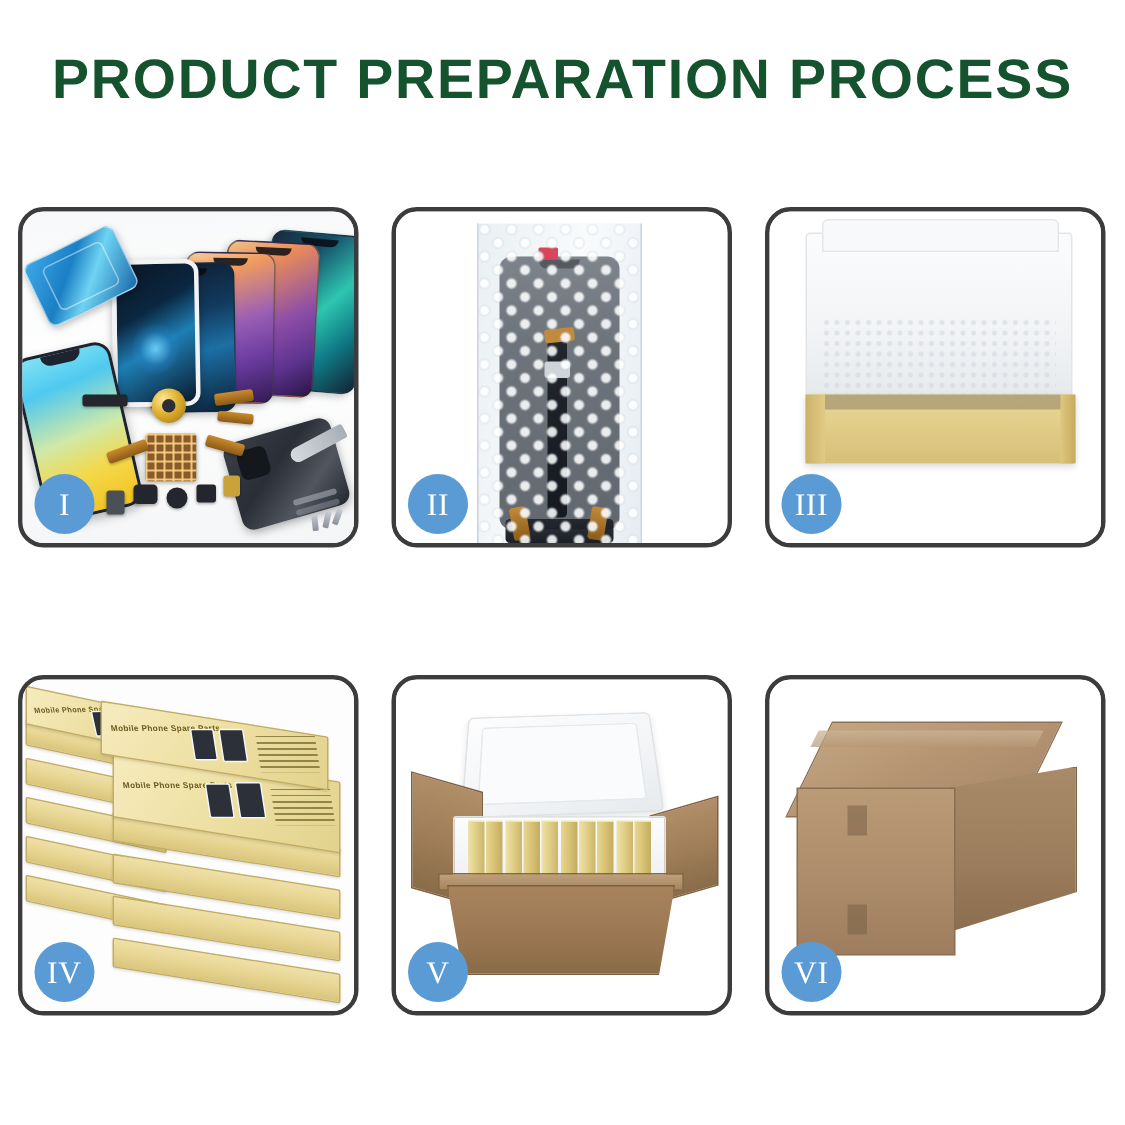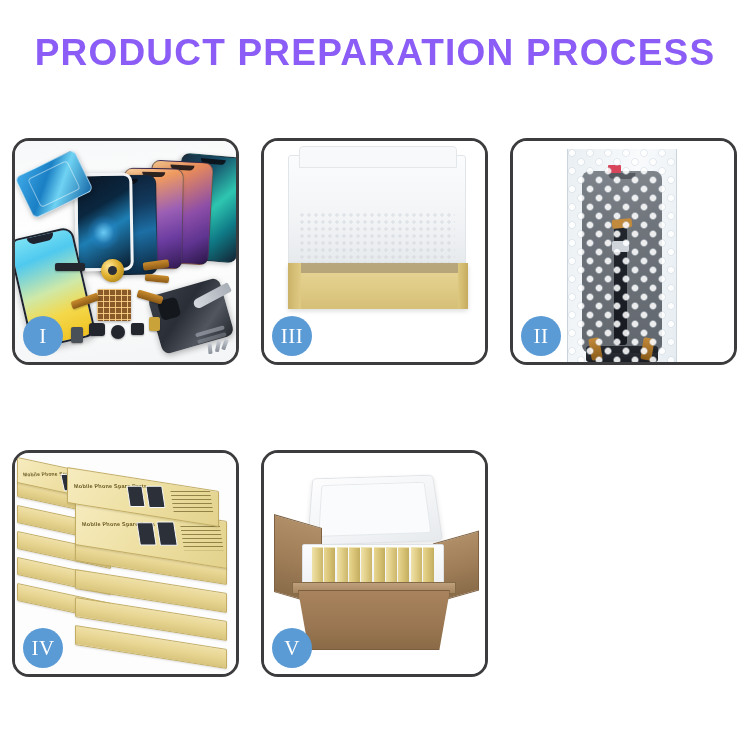--- a/index.html
+++ b/index.html
@@ -18,21 +18,21 @@
 
   
   .header {
     padding-top: 34px;
     text-align: center;
   }
   .page-title {
     font-size: 37px;
     font-weight: 700;
     letter-spacing: 1.2px;
-    color: #8b5cf6;
+    color: #14532d;
     line-height: 1.05;
     margin: 0;
     white-space: nowrap;
   }
   .page-subtitle {
     font-size: 16.5px;
     font-weight: 400;
     color: #1c1c1c;
     margin: 12px 0 0 0;
     letter-spacing: 0.1px;
@@ -635,34 +635,20 @@
       <div class="dark-part dp4"></div>
       <div class="dark-part dp5"></div>
       <div class="dark-part dp6"></div>
 
       <div class="screw sc1"></div>
       <div class="screw sc2"></div>
       <div class="screw sc3"></div>
       <div class="tweezer"></div>
     </div>
     <div class="badge">I</div>
-  </div>
-
-  <div class="panel">
-    <div class="panel-stage">
-      <div class="p3-bg"></div>
-      <div class="lid-foam">
-        <div class="foam-tex"></div>
-      </div>
-      <div class="grey-wrap"></div>
-      <div class="box-tray">
-        <div class="tray-inner"></div>
-      </div>
-    </div>
-    <div class="badge">III</div>
   </div>
 
   <div class="panel">
     <div class="panel-stage">
       <div class="p2-bg"></div>
       <div class="bubble-bag">
         <div class="inner-screen"></div>
         <div class="screen-ribbon"></div>
         <div class="ribbon-pad rp1"></div>
         <div class="ribbon-pad rp2"></div>
@@ -671,20 +657,34 @@
         <div class="foot-conn fcn2"></div>
         <div class="red-label"></div>
         <div class="bubbles"></div>
       </div>
     </div>
     <div class="badge">II</div>
   </div>
 
   <div class="panel">
     <div class="panel-stage">
+      <div class="p3-bg"></div>
+      <div class="lid-foam">
+        <div class="foam-tex"></div>
+      </div>
+      <div class="grey-wrap"></div>
+      <div class="box-tray">
+        <div class="tray-inner"></div>
+      </div>
+    </div>
+    <div class="badge">III</div>
+  </div>
+
+  <div class="panel">
+    <div class="panel-stage">
       <div class="p4-bg"></div>
       <div class="boxstack">
 
         <div class="gbox" style="left:2px;  top:36px;  width:92px; height:16px; transform:skewY(12deg);"></div>
         <div class="gbox" style="left:2px;  top:62px;  width:92px; height:16px; transform:skewY(12deg);"></div>
         <div class="gbox" style="left:2px;  top:88px;  width:92px; height:16px; transform:skewY(12deg);"></div>
         <div class="gbox" style="left:2px;  top:114px; width:92px; height:16px; transform:skewY(12deg);"></div>
         <div class="gbox" style="left:2px;  top:140px; width:92px; height:16px; transform:skewY(12deg);"></div>
 
         <div class="gbox top" style="left:2px; top:14px; width:92px; height:24px; transform:skewY(12deg);">
@@ -734,14 +734,26 @@
         <div class="gbar"></div>
         <div class="gbar"></div>
         <div class="gbar"></div>
       </div>
       <div class="carton-rim"></div>
       <div class="carton-front"></div>
     </div>
     <div class="badge">V</div>
   </div>
 
+  <div class="panel">
+    <div class="panel-stage">
+      <div class="p6-bg"></div>
+      <div class="ship-top"></div>
+      <div class="tape"></div>
+      <div class="ship-side"></div>
+      <div class="ship-front"></div>
+      <div class="seam sm1"></div>
+      <div class="seam sm2"></div>
+    </div>
+    <div class="badge">VI</div>
+  </div>
 
 </div>
 
 </body></html>

